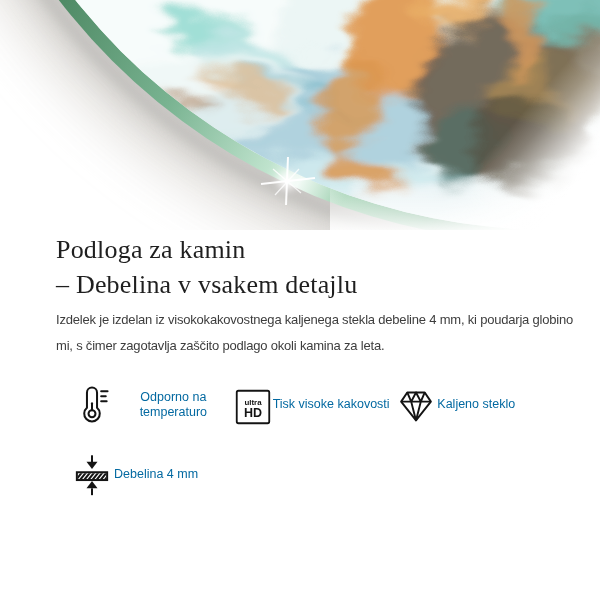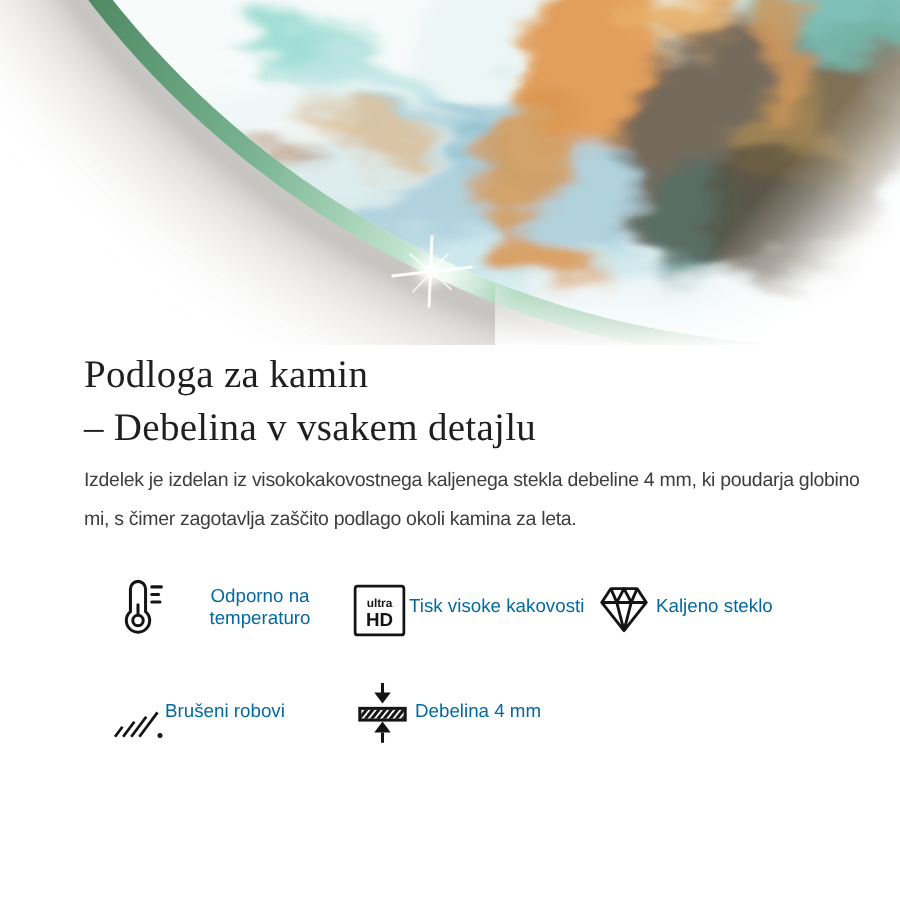--- a/index.html
+++ b/index.html
@@ -165,32 +165,20 @@
       <div class="feature">
         <div class="icon-box">
           <svg width="42" height="42" viewBox="0 0 48 48">
             <path class="ico" stroke-width="2" stroke-linejoin="round" d="M14 8.5 L34 8.5 L41 19 L24 40.5 L7 19 Z"></path>
             <path class="ico" stroke-width="2" stroke-linejoin="round" d="M14 8.5 L18.5 19 L24 8.5 L29.5 19 L34 8.5 M7 19 H41 M18.5 19 L24 40.5 M29.5 19 L24 40.5"></path>
           </svg>
         </div>
         <div class="feature-label">Kaljeno steklo</div>
       </div>
 
-      <div class="feature">
-        <div class="icon-box">
-          <svg width="40" height="40" viewBox="0 0 48 48">
-            <line class="ico" stroke-width="3" x1="8" y1="41" x2="14" y2="33"></line>
-            <line class="ico" stroke-width="3" x1="14.5" y1="41" x2="23.5" y2="29"></line>
-            <line class="ico" stroke-width="3" x1="21" y1="41" x2="33" y2="25"></line>
-            <line class="ico" stroke-width="3.4" x1="27.5" y1="41" x2="42" y2="21.5"></line>
-            <circle cx="44" cy="40" r="2" fill="#141414" stroke="none"></circle>
-          </svg>
-        </div>
-        <div class="feature-label">Brušeni robovi</div>
-      </div>
 
       <div class="feature">
         <div class="icon-box">
           <svg width="44" height="44" viewBox="0 0 48 48">
             <defs>
                 <clipPath id="barClip">
                   <rect x="8.5" y="22" width="31" height="6.5"></rect>
                 </clipPath>
               </defs>
             <line class="ico" stroke-width="2.4" x1="24" y1="2.5" x2="24" y2="10"></line>

